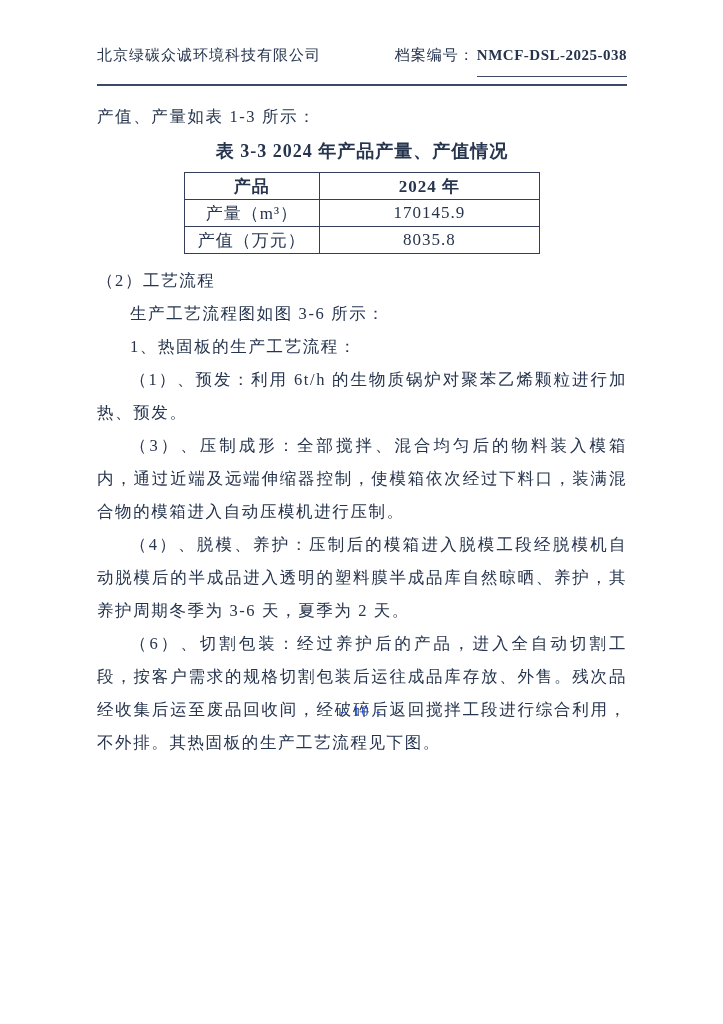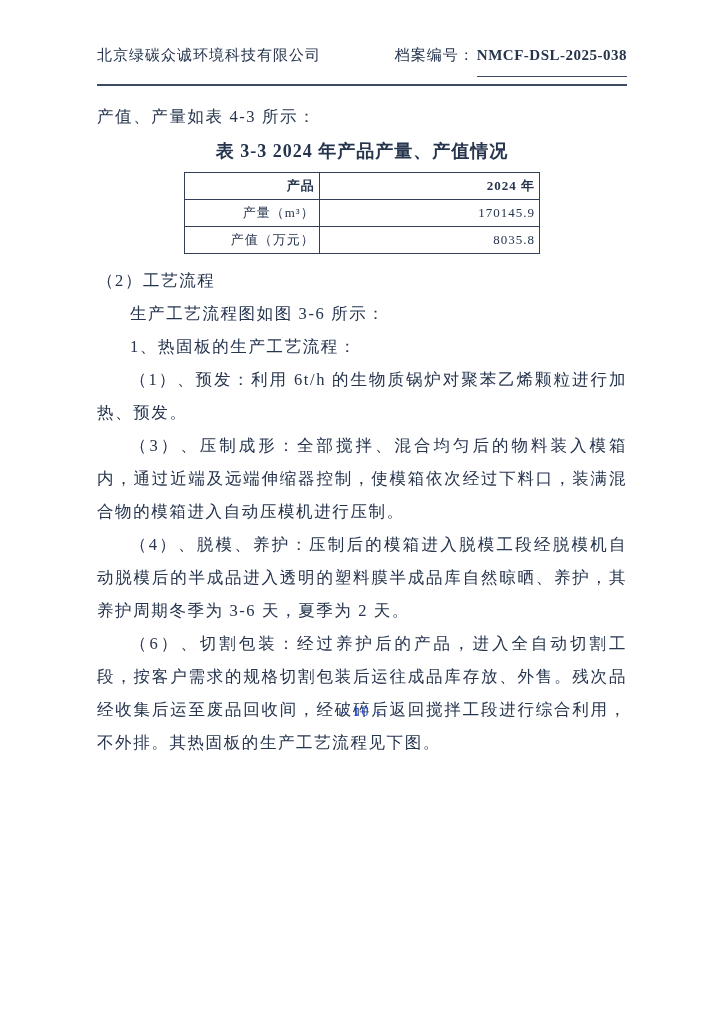--- a/index.html
+++ b/index.html
@@ -60,22 +60,22 @@
   }
   
   table.data-table {
     margin: 6px auto 10px auto;
     border-collapse: collapse;
     width: 356px;
   }
   table.data-table th,
   table.data-table td {
     border: 1.5px solid #333f58;
-    text-align: right;
-    font-size: 13px;
+    text-align: center;
+    font-size: 17px;
     height: 27px;
     letter-spacing: 1px;
     padding: 0 4px;
   }
   table.data-table th { font-weight: bold; }
   table.data-table .col-product { width: 135px; }
   table.data-table .col-year { width: 221px; }
   
   .footer {
     position: absolute;
@@ -97,21 +97,21 @@
     <div class="doc-header">
       <span class="company">北京绿碳众诚环境科技有限公司</span>
       <span class="archive">
         <span>档案编号：</span>
         <span class="archive-number">NMCF-DSL-2025-038</span>
       </span>
     </div>
 
     <div class="body-text">
 
-      <p class="line">产值、产量如表 4-3 所示：</p>
+      <p class="line">产值、产量如表 1-3 所示：</p>
 
       <div class="table-caption">表 3-3 2024 年产品产量、产值情况</div>
 
       <table class="data-table">
         <thead>
           <tr>
             <th class="col-product">产品</th>
             <th class="col-year">2024 年</th>
           </tr>
         </thead>

